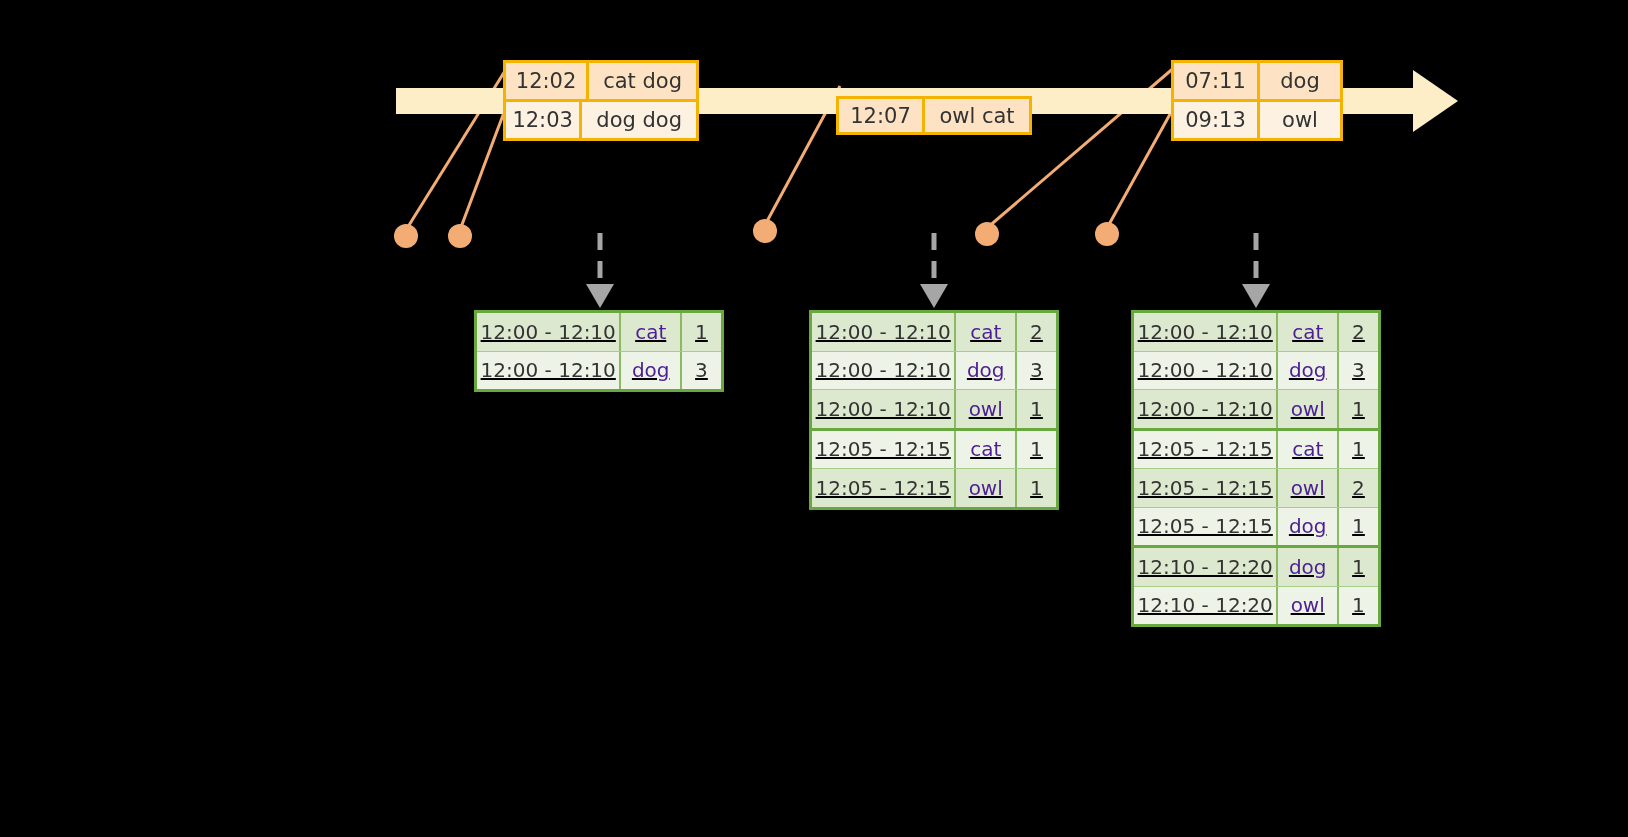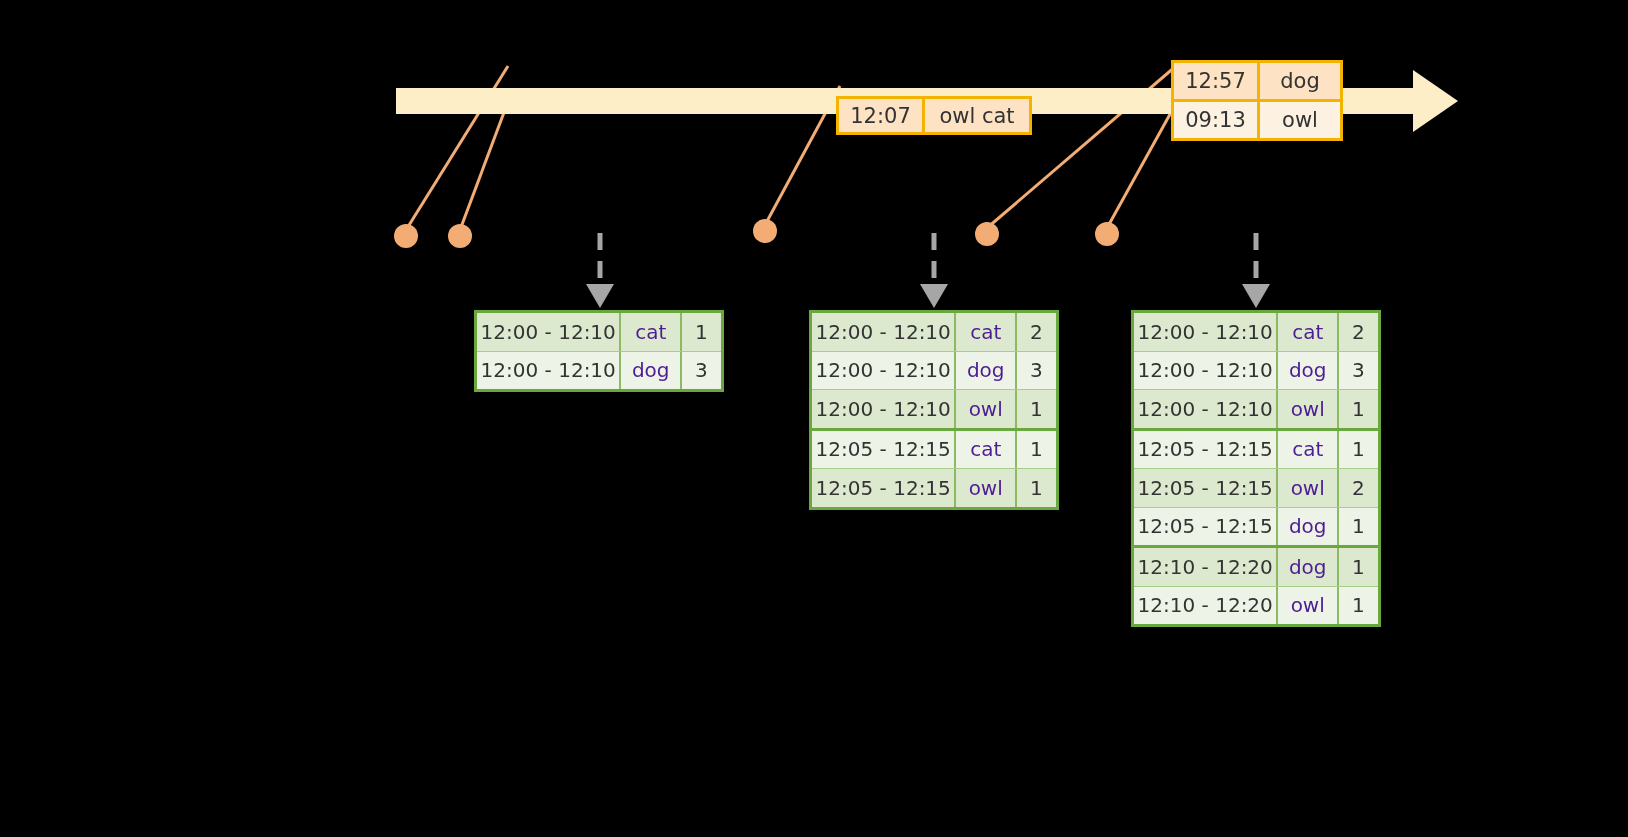--- a/index.html
+++ b/index.html
@@ -94,20 +94,21 @@
   #event-box-3 { left: 1171px; top: 60px; width: 172px; height: 81px; }
 
   
   .result-table {
     position: absolute;
     border: 3px solid #69a83e;
     box-sizing: border-box;
     background: #ffffff;
     display: flex;
     flex-direction: column;
+    text-decoration: underline;
   }
   .result-row {
     display: flex;
     flex-direction: row;
     height: 37.5px;
   }
   .result-row.alt-a { background: #dde9cf; }
   .result-row.alt-b { background: #eef3e7; }
   .result-row.group-sep { border-top: 3px solid #69a83e; }
   .result-row + .result-row:not(.group-sep) { border-top: 1px solid #a9cc8b; }
@@ -190,29 +191,39 @@
   <div id="timeline-arrowhead"></div>
 
   <div id="dots-layer" class="layer">
       <div class="dot" style="left: 394px; top: 224px;"></div>
       <div class="dot" style="left: 448px; top: 224px;"></div>
       <div class="dot" style="left: 753px; top: 219px;"></div>
       <div class="dot" style="left: 975px; top: 222px;"></div>
       <div class="dot" style="left: 1095px; top: 222px;"></div>
     </div>
 
+  <div class="event-box" id="event-box-1">
+      <div class="event-row shade-a">
+        <div class="event-time">12:02</div>
+        <div class="event-vals">cat dog</div>
+      </div>
+      <div class="event-row shade-b">
+        <div class="event-time">12:03</div>
+        <div class="event-vals">dog dog</div>
+      </div>
+    </div>
   <div class="event-box" id="event-box-2">
       <div class="event-row shade-a">
         <div class="event-time">12:07</div>
         <div class="event-vals">owl cat</div>
       </div>
     </div>
   <div class="event-box" id="event-box-3">
       <div class="event-row shade-a">
-        <div class="event-time">12:57</div>
+        <div class="event-time">07:11</div>
         <div class="event-vals">dog</div>
       </div>
       <div class="event-row shade-b">
         <div class="event-time">09:13</div>
         <div class="event-vals">owl</div>
       </div>
     </div>
 
   <div class="result-table" id="result-table-1">
       <div class="result-row alt-a">

